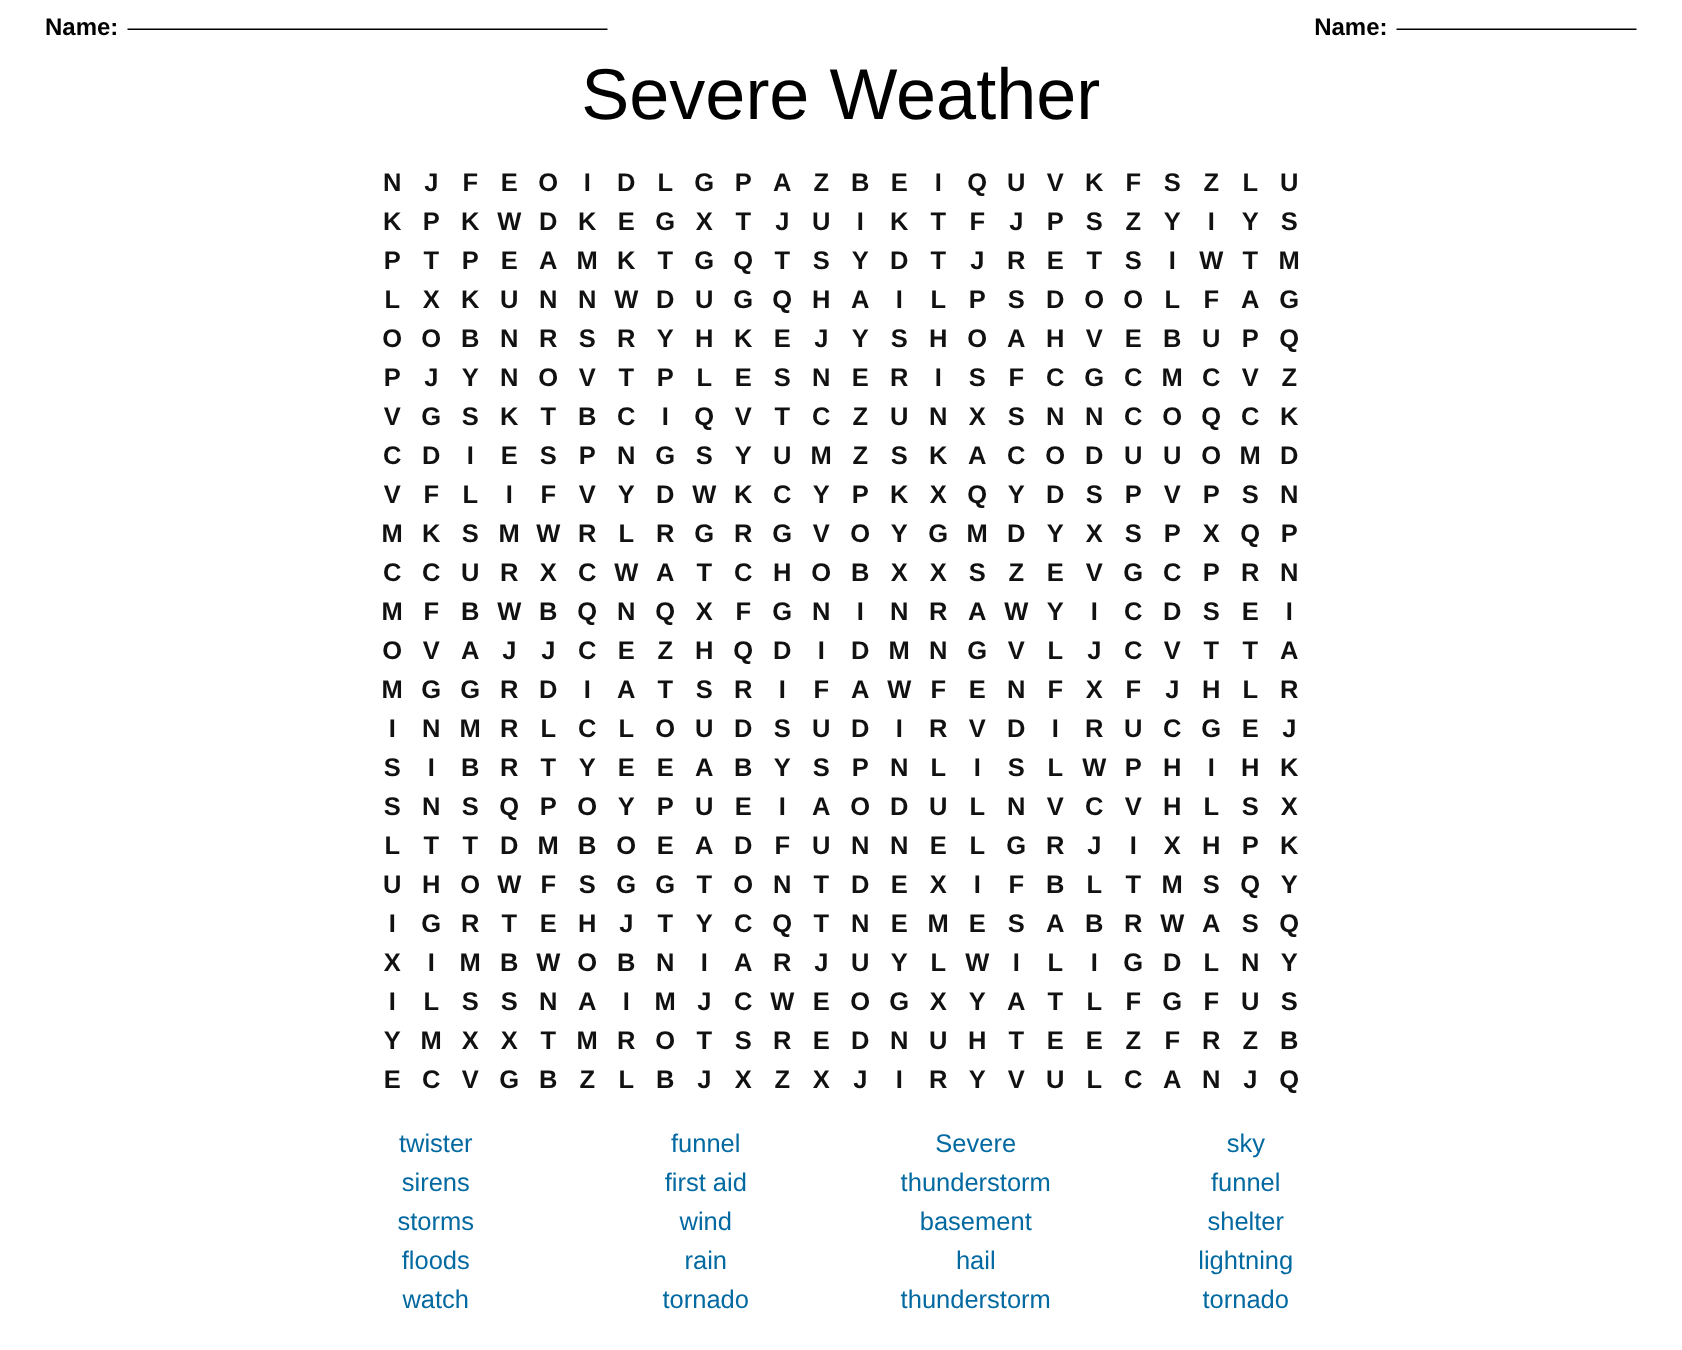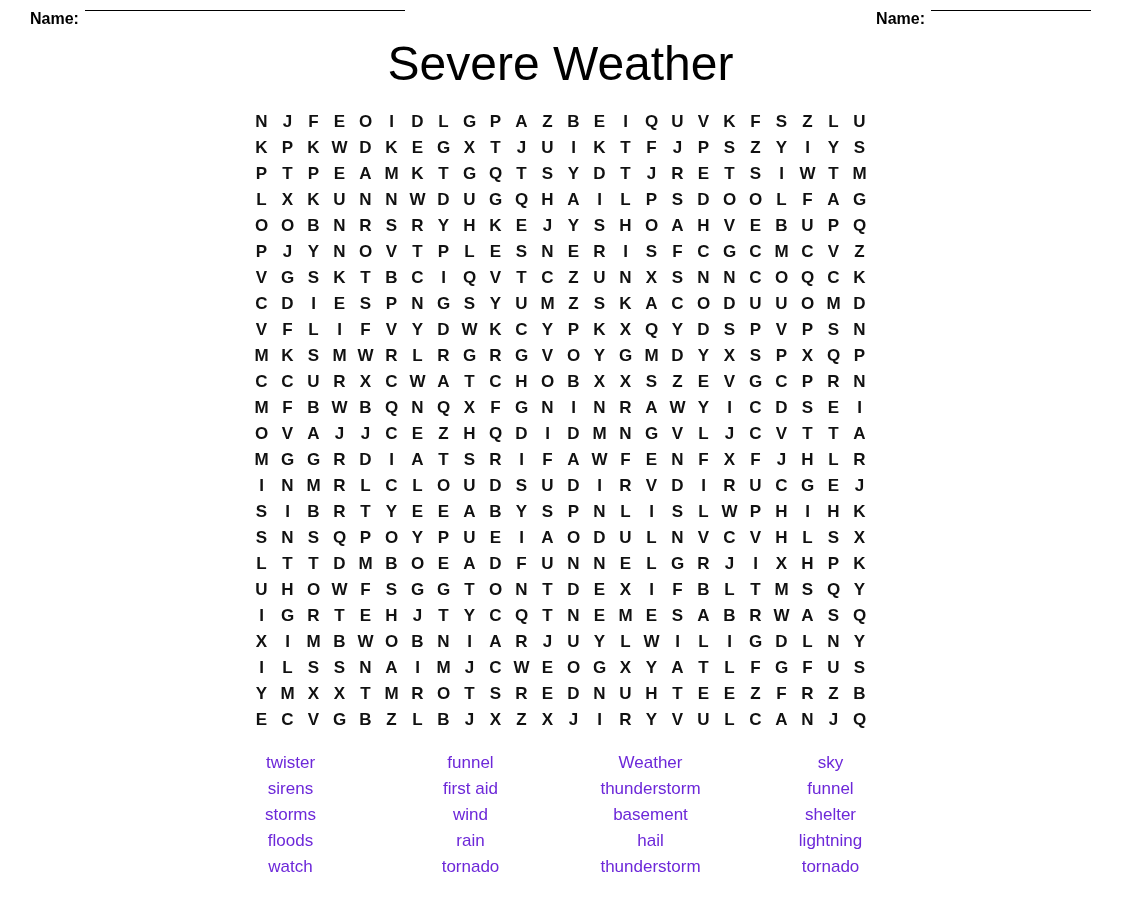--- a/index.html
+++ b/index.html
@@ -13,21 +13,21 @@
     }
     .header {
       display: flex;
       justify-content: space-between;
       align-items: flex-start;
       margin-bottom: 8px;
     }
     .name-field, .date-field {
       font-size: 16px;
       display: flex;
-      align-items: flex-start;
+      align-items: center;
       gap: 6px;
     }
     .name-field span, .date-field span {
       font-size: 16px;
       font-weight: bold;
     }
     .underline {
       display: inline-block;
       border-bottom: 1.5px solid #000;
     }
@@ -70,21 +70,21 @@
     .words-grid {
       display: grid;
       grid-template-columns: repeat(4, 160px);
       row-gap: 6px;
       column-gap: 20px;
     }
     .word-item {
       text-align: center;
       font-size: 17px;
       font-family: Arial, sans-serif;
-      color: #6d28d9;
+      color: #0369a1;
     }
   </style>
 </head>
 <body>
 
 <div class="header">
   <div class="name-field">
     <span>Name:</span>
     <span class="underline name-underline"></span>
   </div>
@@ -674,21 +674,21 @@
       <div class="cell">N</div>
       <div class="cell">J</div>
       <div class="cell">Q</div>
     </div>
 </div>
 
 <div class="words-section">
   <div class="words-grid" id="words-grid" style="grid-template-columns: repeat(4, 160px);">
   <div class="word-item">twister</div>
       <div class="word-item">funnel</div>
-      <div class="word-item">Weather</div>
+      <div class="word-item">Severe</div>
       <div class="word-item">sky</div>
       <div class="word-item">sirens</div>
       <div class="word-item">first aid</div>
       <div class="word-item">thunderstorm</div>
       <div class="word-item">funnel</div>
       <div class="word-item">storms</div>
       <div class="word-item">wind</div>
       <div class="word-item">basement</div>
       <div class="word-item">shelter</div>
       <div class="word-item">floods</div>

